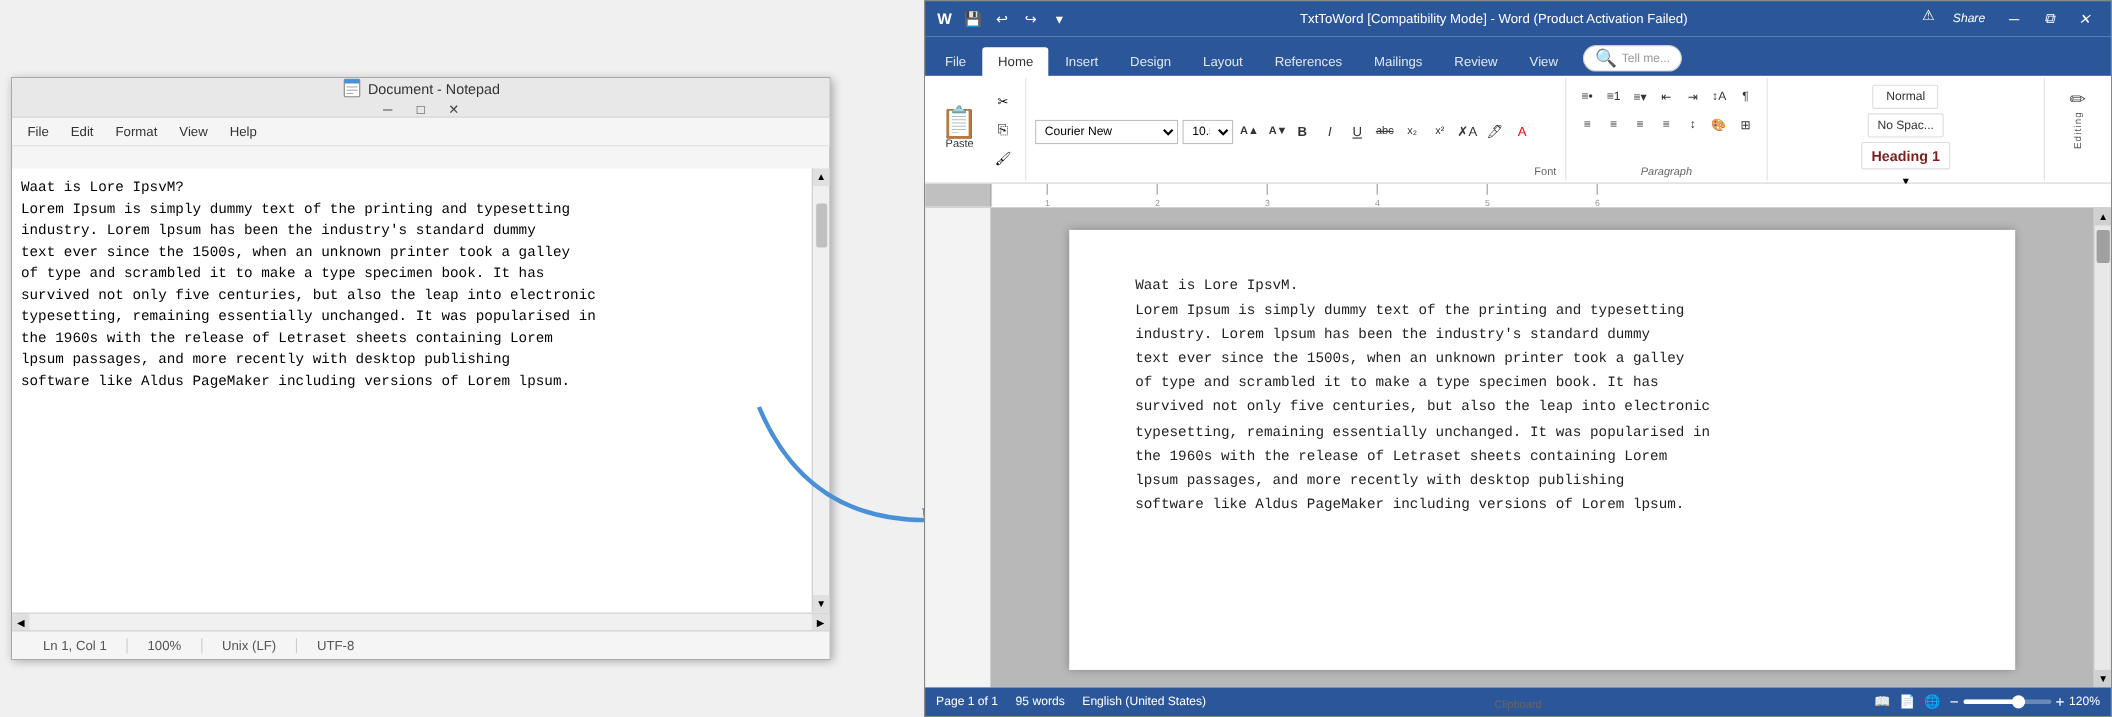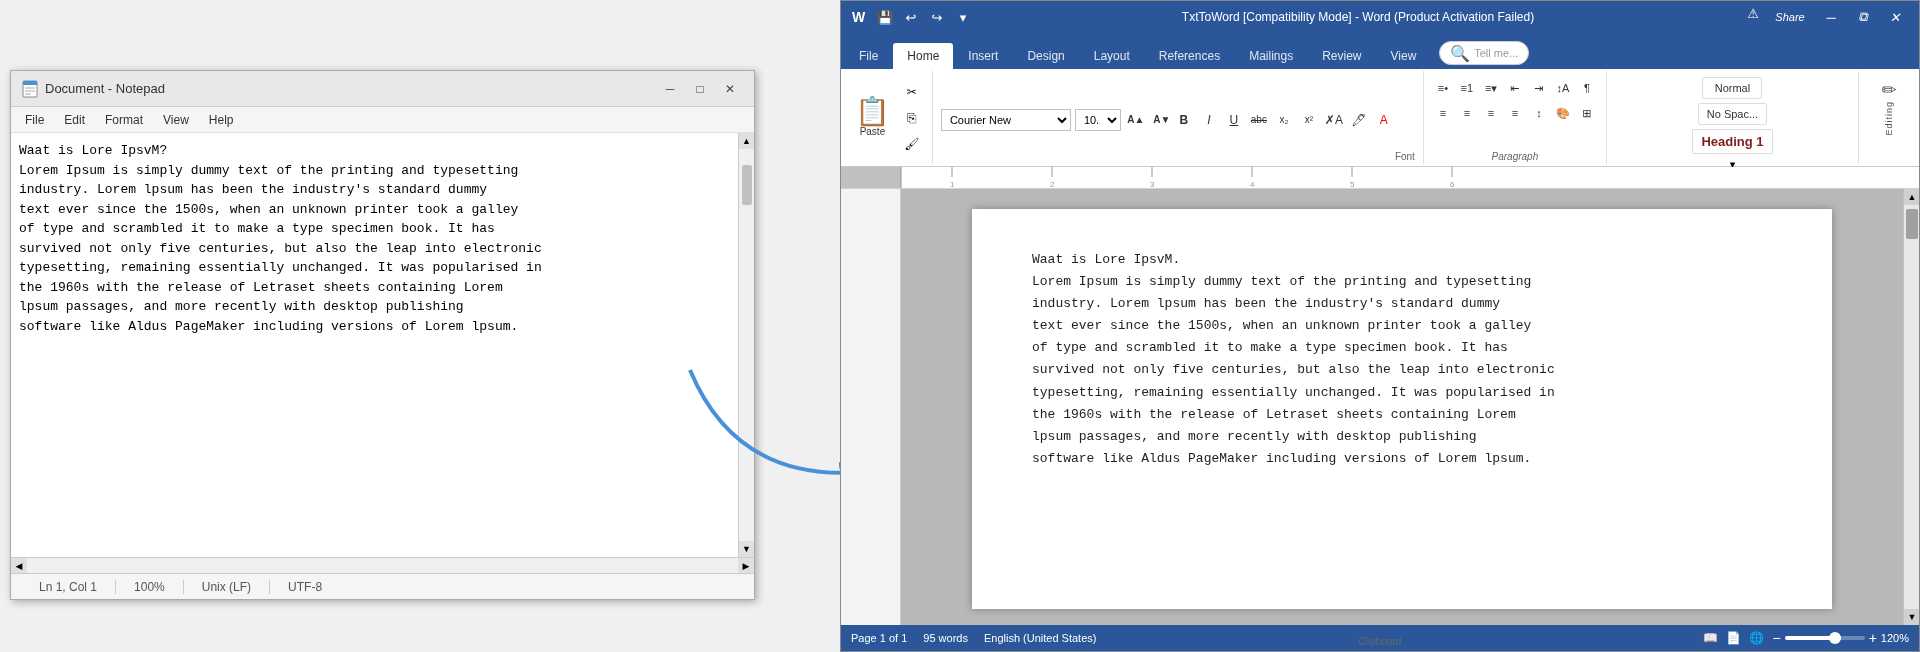--- a/index.html
+++ b/index.html
@@ -26,20 +26,21 @@
       flex-direction: column;
     }
     .notepad-titlebar {
       background: #e8e8e8;
       border-bottom: 1px solid #ccc;
       height: 36px;
       display: flex;
       align-items: center;
       padding: 0 10px;
       justify-content: space-between;
+      flex-direction: column;
     }
     .notepad-titlebar-left {
       display: flex;
       align-items: center;
       gap: 6px;
     }
     .notepad-icon {
       width: 18px;
       height: 18px;
     }
@@ -77,20 +78,21 @@
       font-size: 12px;
       padding: 2px 8px;
       color: #333;
       cursor: pointer;
     }
 
     .notepad-content-area {
       flex: 1;
       display: flex;
       overflow: hidden;
+      margin-top: 20px;
     }
     .notepad-scrollbar-v {
       width: 16px;
       background: #f0f0f0;
       border-left: 1px solid #ccc;
       display: flex;
       flex-direction: column;
       align-items: center;
     }
     .notepad-scrollbar-v-thumb {

